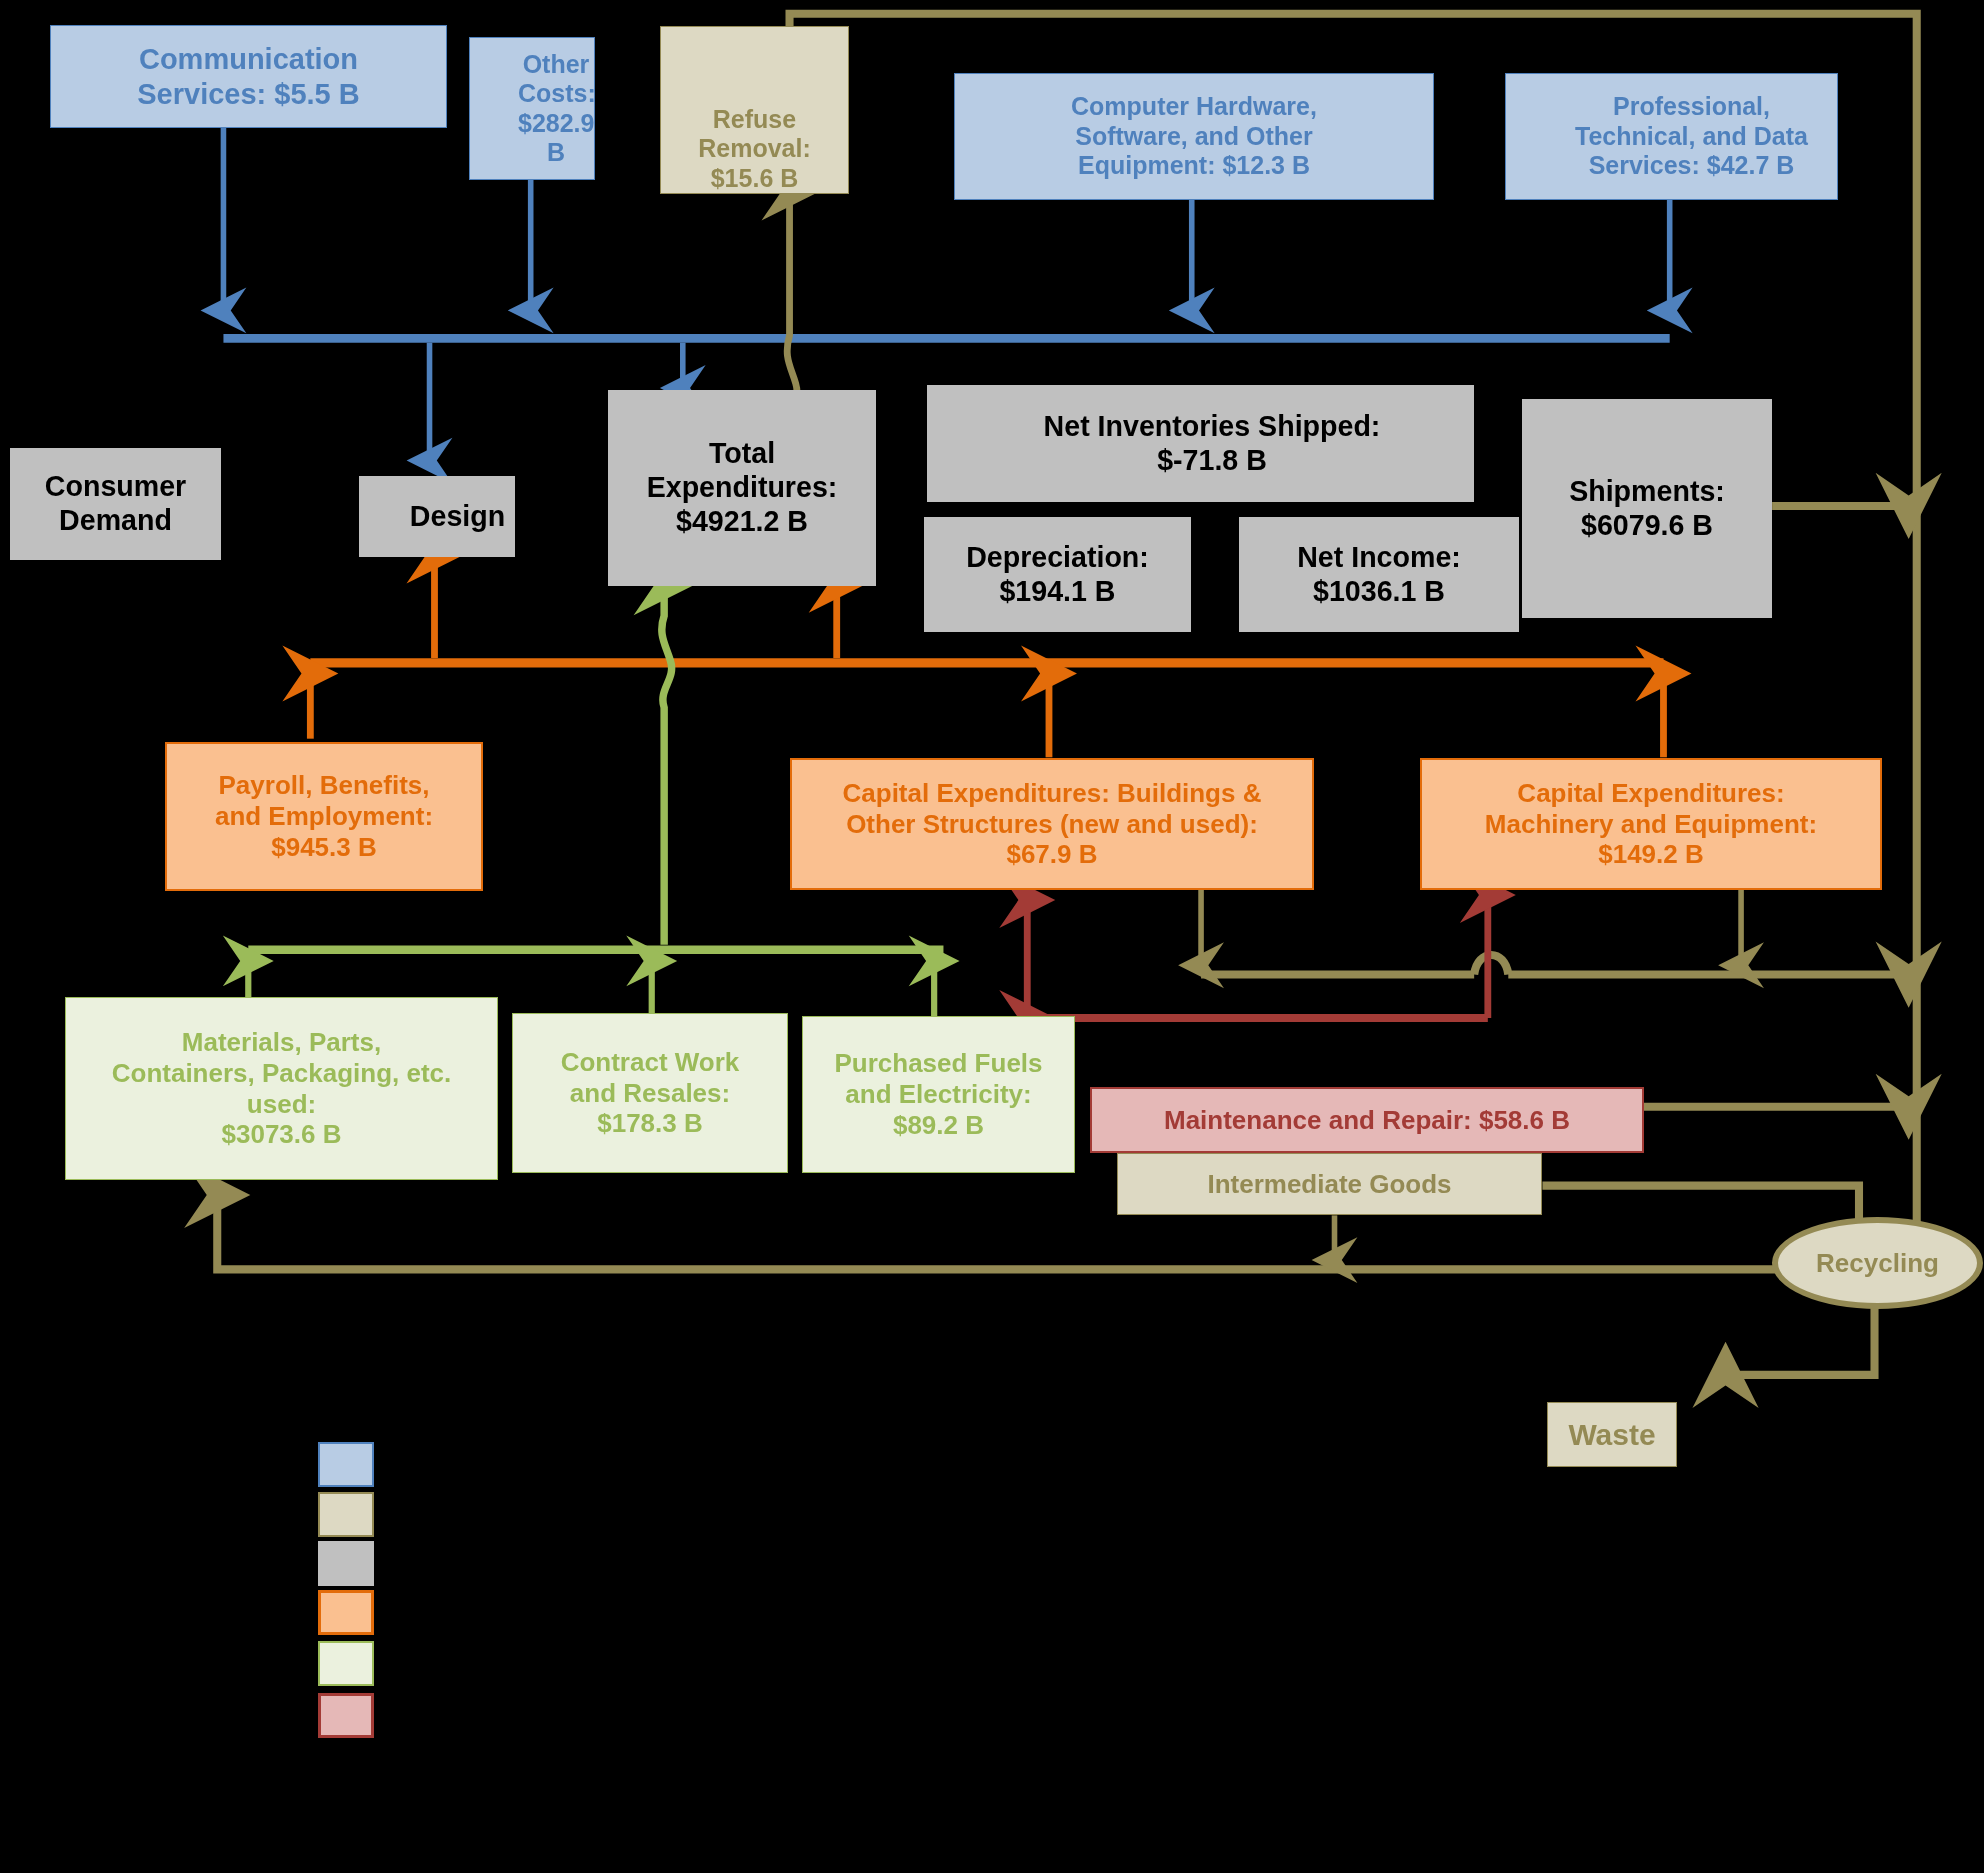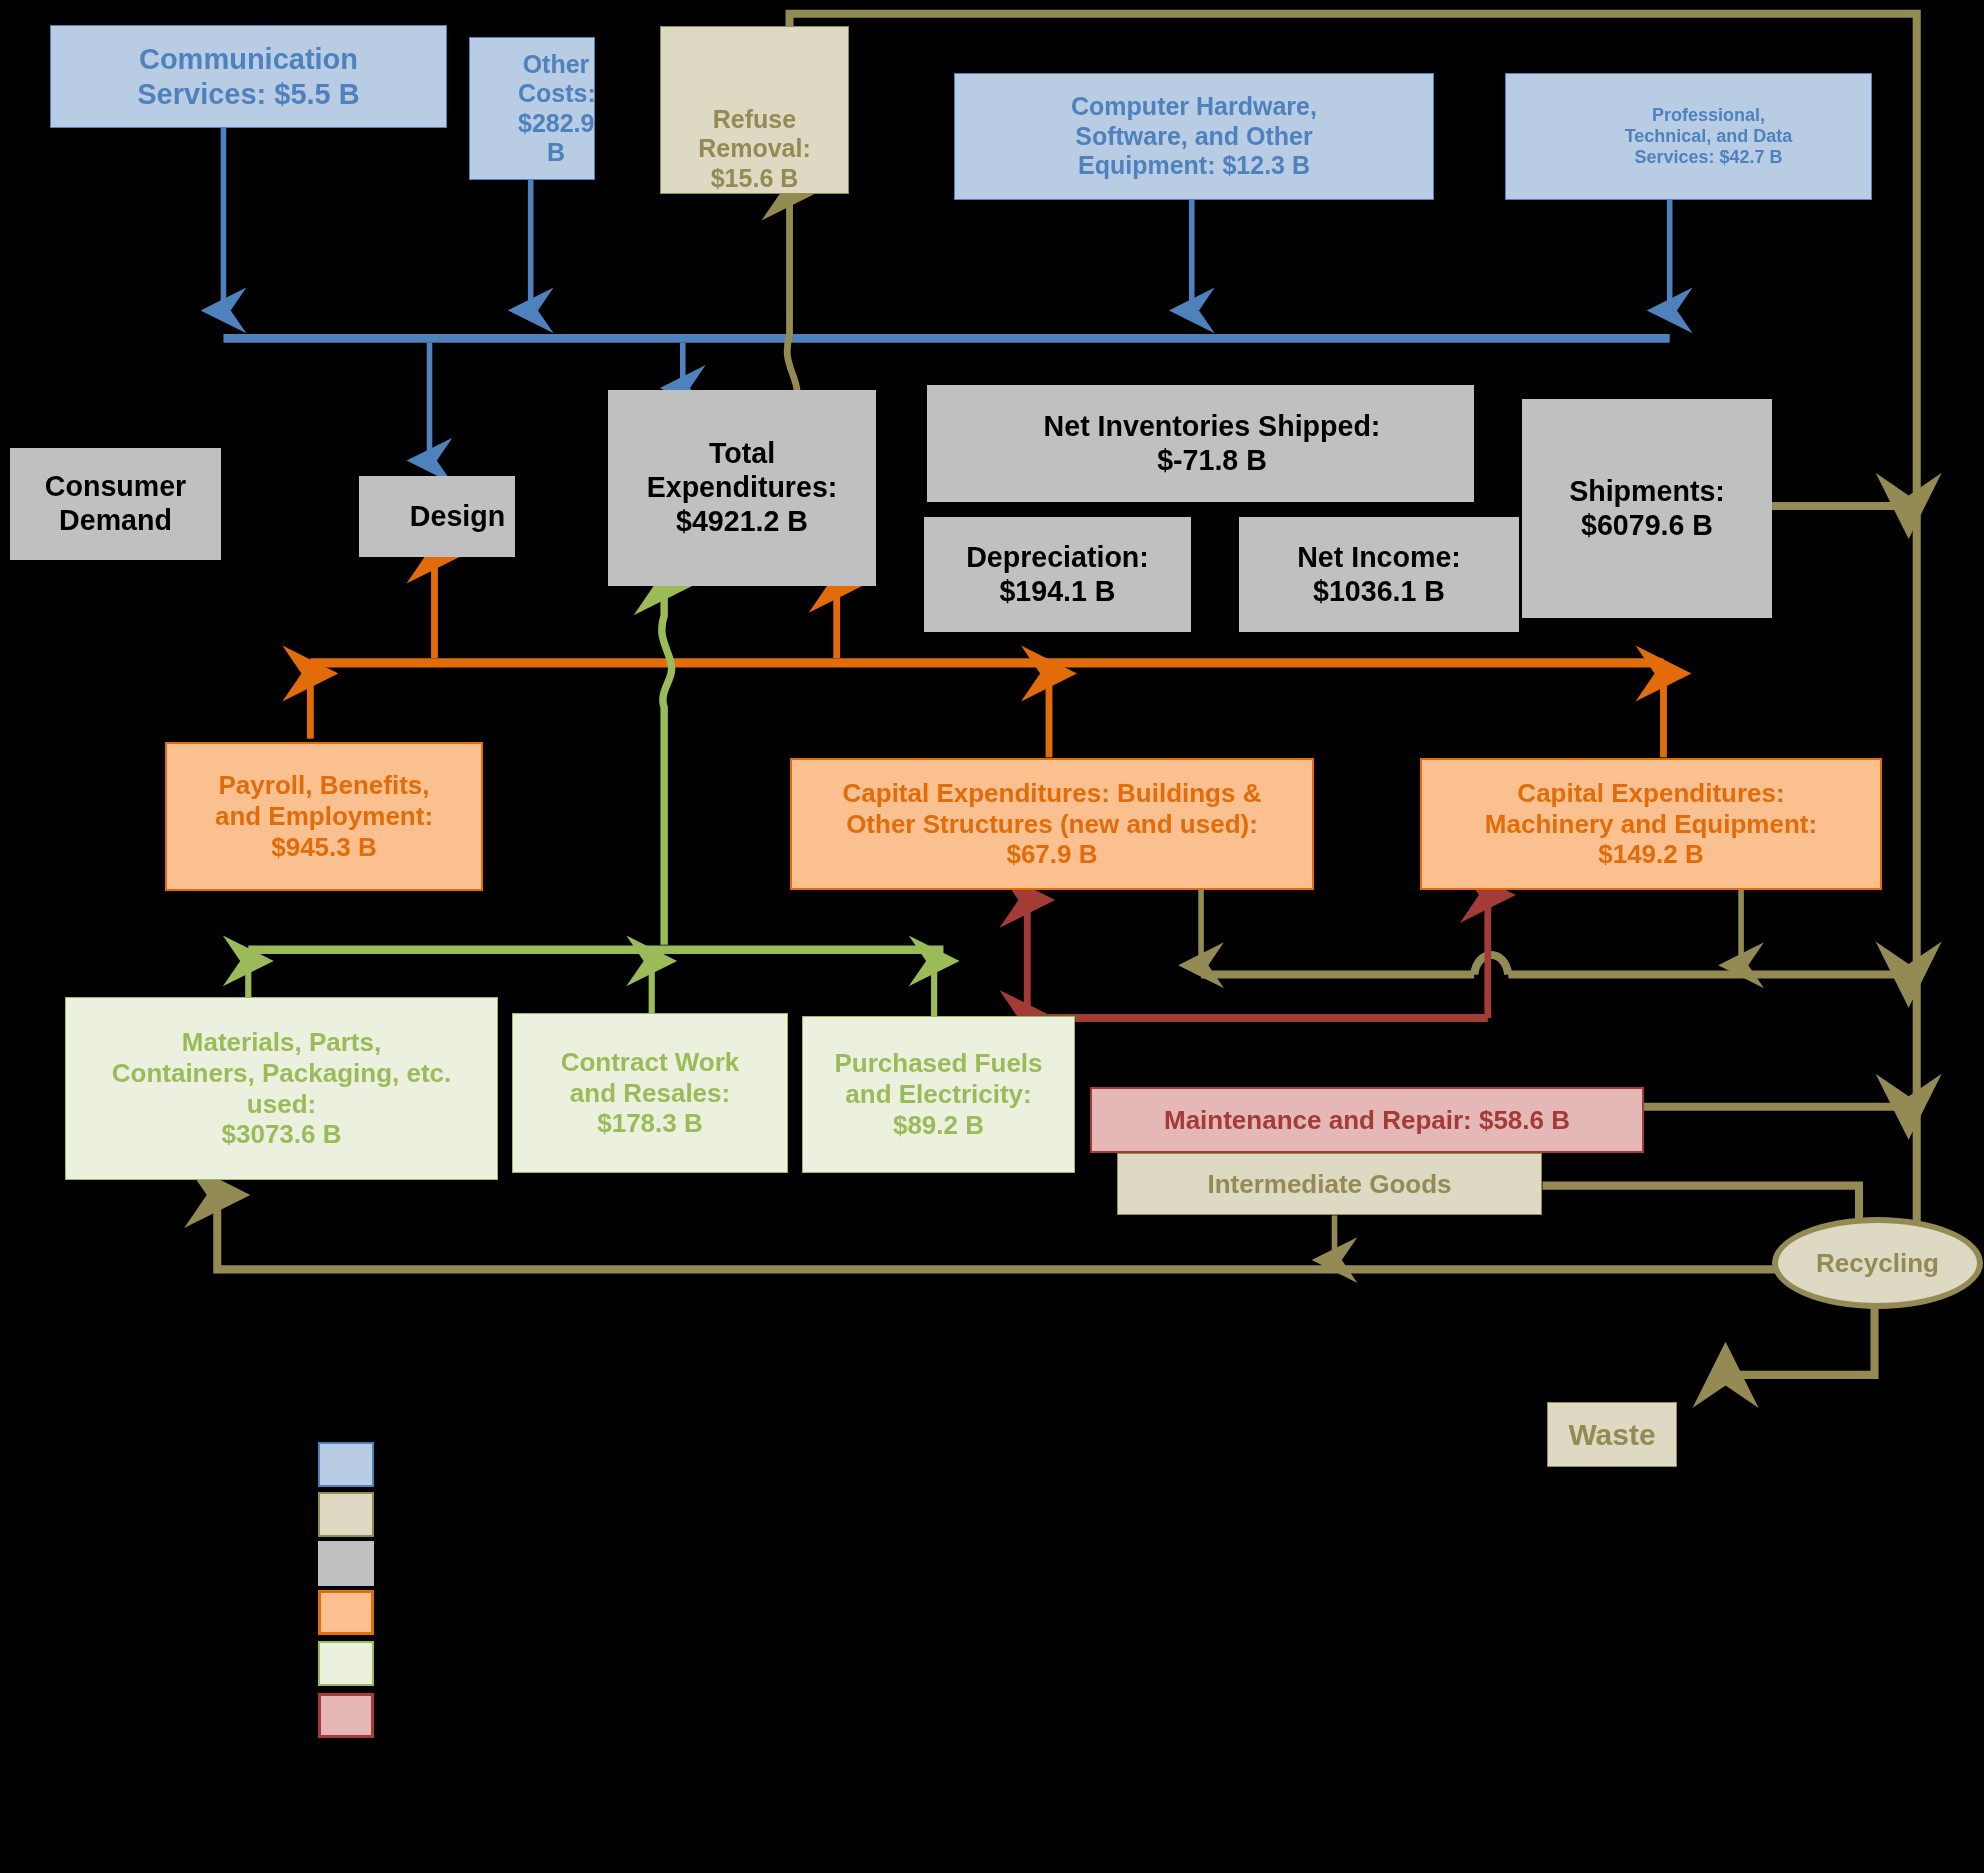--- a/index.html
+++ b/index.html
@@ -151,21 +151,21 @@
 Removal:
 $15.6 B</span>
   </div>
 
   <div class="node c-blue" style="left:954px; top:73px; width:480px; height:127px; font-size:25px;">
     <span class="lbl" style="white-space:pre-line;">Computer Hardware,
 Software, and Other
 Equipment:  $12.3 B</span>
   </div>
 
-  <div class="node c-blue" style="left:1505px; top:73px; width:367px; height:127px; font-size:18px;padding-left:40px;">
+  <div class="node c-blue" style="left:1505px; top:73px; width:333px; height:127px; font-size:25px;padding-left:40px;">
     <span class="lbl" style="white-space:pre-line;">Professional,
 Technical, and Data
 Services: $42.7 B</span>
   </div>
 
   <div class="node c-gray" style="left:10px; top:448px; width:211px; height:112px; font-size:28.6px;">
     <span class="lbl" style="white-space:pre-line;">Consumer
 Demand</span>
   </div>
 

